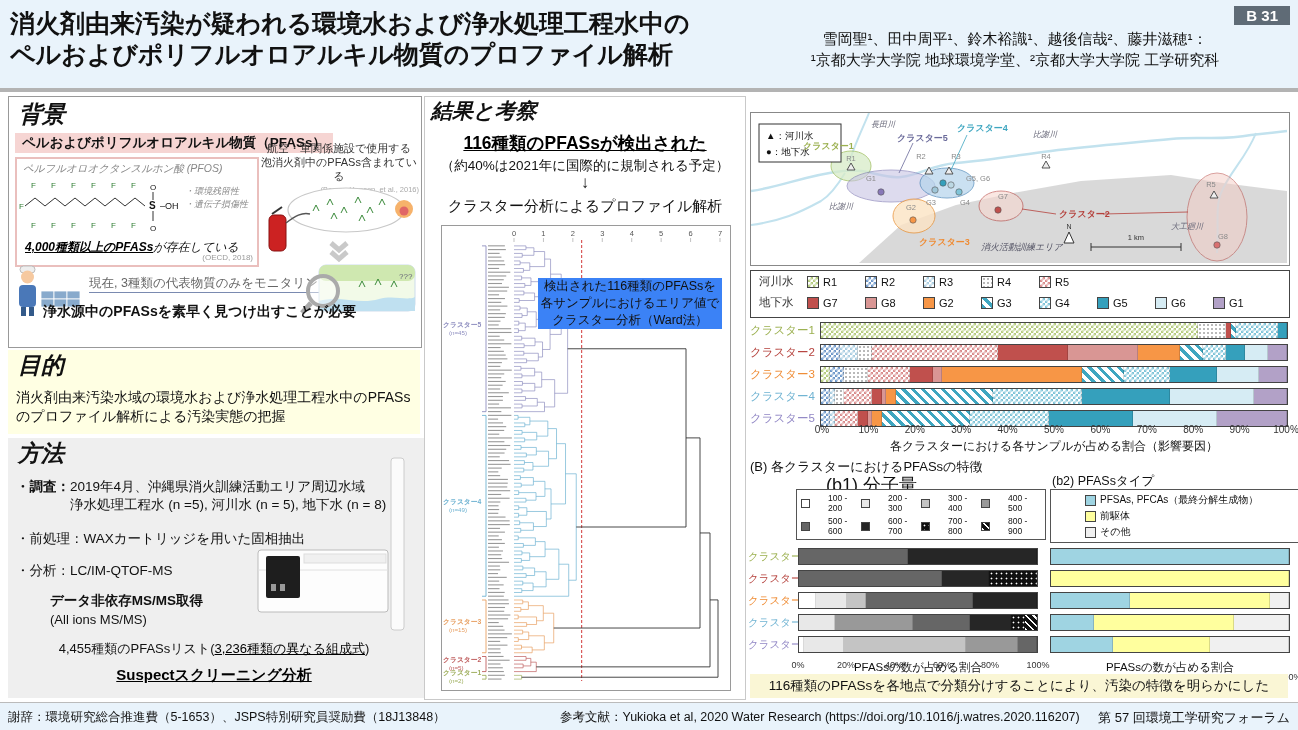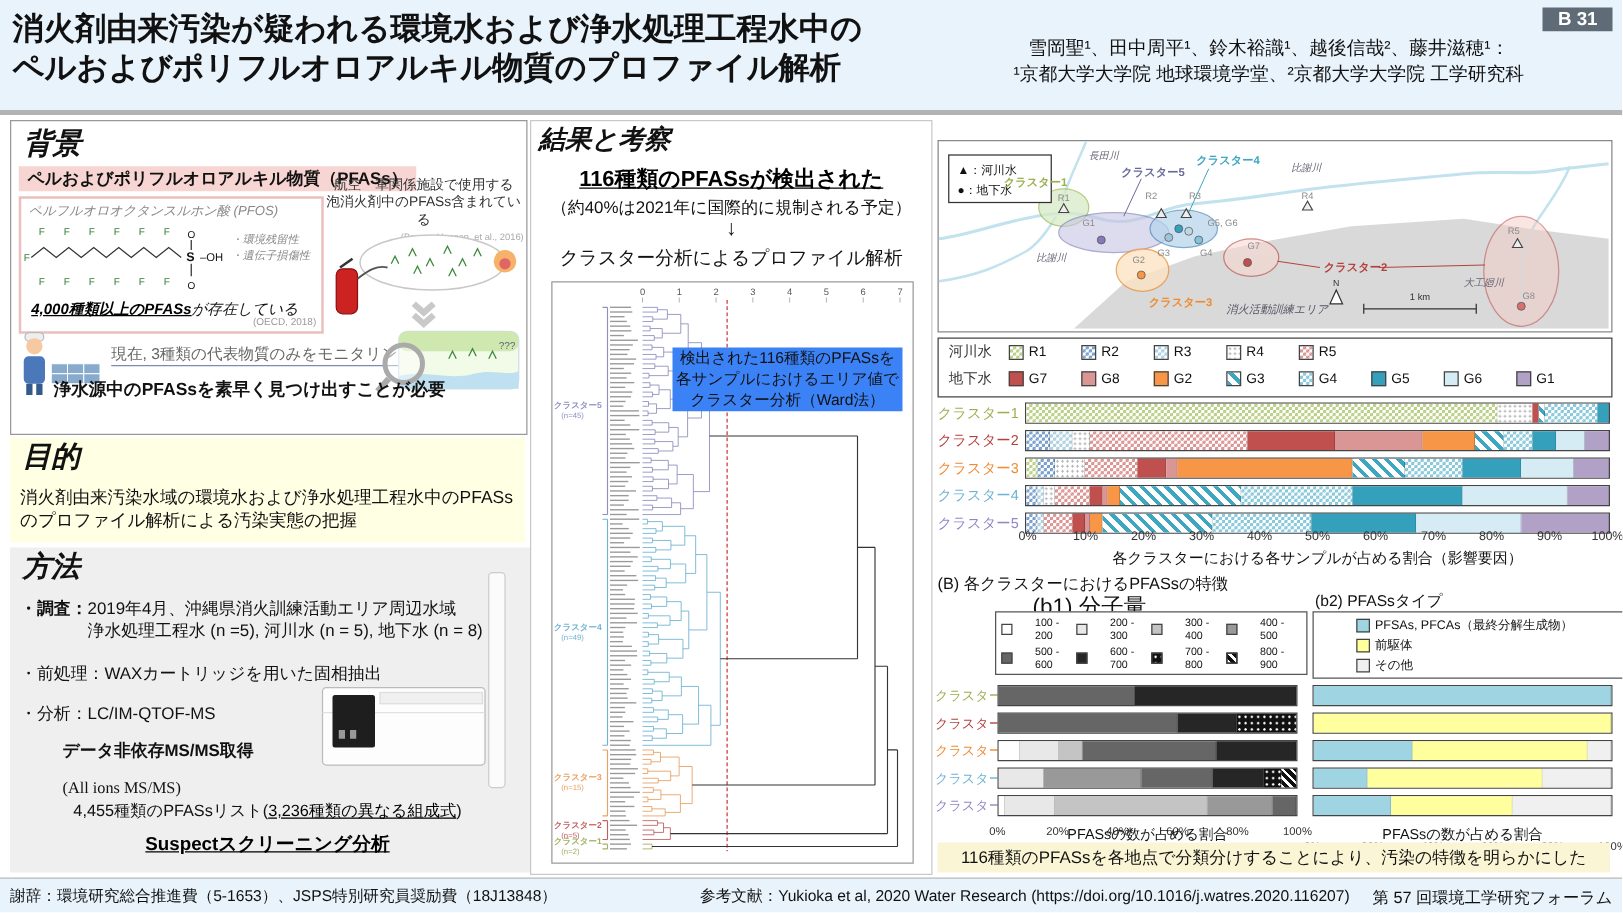--- a/index.html
+++ b/index.html
@@ -165,21 +165,21 @@
 
   <div class="abs" style="left:8px;top:438px;width:412px;height:260px;background:#efefef;padding-left:24px;">
     <div class="abs sechead" style="left:10px;top:0px;">方法</div>
     <div class="abs" style="left:8px;top:40px;font-size:13.5px;">
       <span style="font-weight:bold;">・調査：</span><span>2019年4月、沖縄県消火訓練活動エリア周辺水域</span>
     </div>
     <div class="abs" style="left:62px;top:58px;font-size:13.5px;">浄水処理工程水 (n =5), 河川水 (n = 5), 地下水 (n = 8)</div>
     <div class="abs" style="left:8px;top:92px;font-size:13.5px;">・前処理：WAXカートリッジを用いた固相抽出</div>
     <div class="abs" style="left:8px;top:124px;font-size:13.5px;">・分析：LC/IM-QTOF-MS</div>
     <div class="abs" style="left:42px;top:154px;font-size:13.5px;font-weight:600;">データ非依存MS/MS取得</div>
-    <div class="abs" style="left:42px;top:184px;font-size:13px;font-family:Liberation Serif, serif;">(All ions MS/MS)</div>
+    <div class="abs" style="left:42px;top:174px;font-size:13px;">(All ions MS/MS)</div>
     <svg class="abs" style="left:248px;top:16px;" width="158" height="182" viewBox="0 0 158 182">
       <rect x="135" y="4" width="13" height="172" rx="3" fill="#fbfbfb" stroke="#cccccc"></rect>
       <rect x="2" y="96" width="130" height="62" rx="3" fill="#fdfdfd" stroke="#bbbbbb"></rect>
       <line x1="2" y1="116" x2="132" y2="116" stroke="#e0e0e0"></line>
       <rect x="10" y="102" width="34" height="42" rx="2" fill="#1e1e1e"></rect>
       <rect x="15" y="130" width="5" height="7" fill="#999"></rect>
         <rect x="24" y="130" width="5" height="7" fill="#999"></rect>
       <rect x="48" y="100" width="82" height="9" fill="#f0f0f0" stroke="#ddd"></rect>
     </svg>
     <div class="abs" style="left:0;top:202px;width:412px;text-align:center;font-size:13px;">

